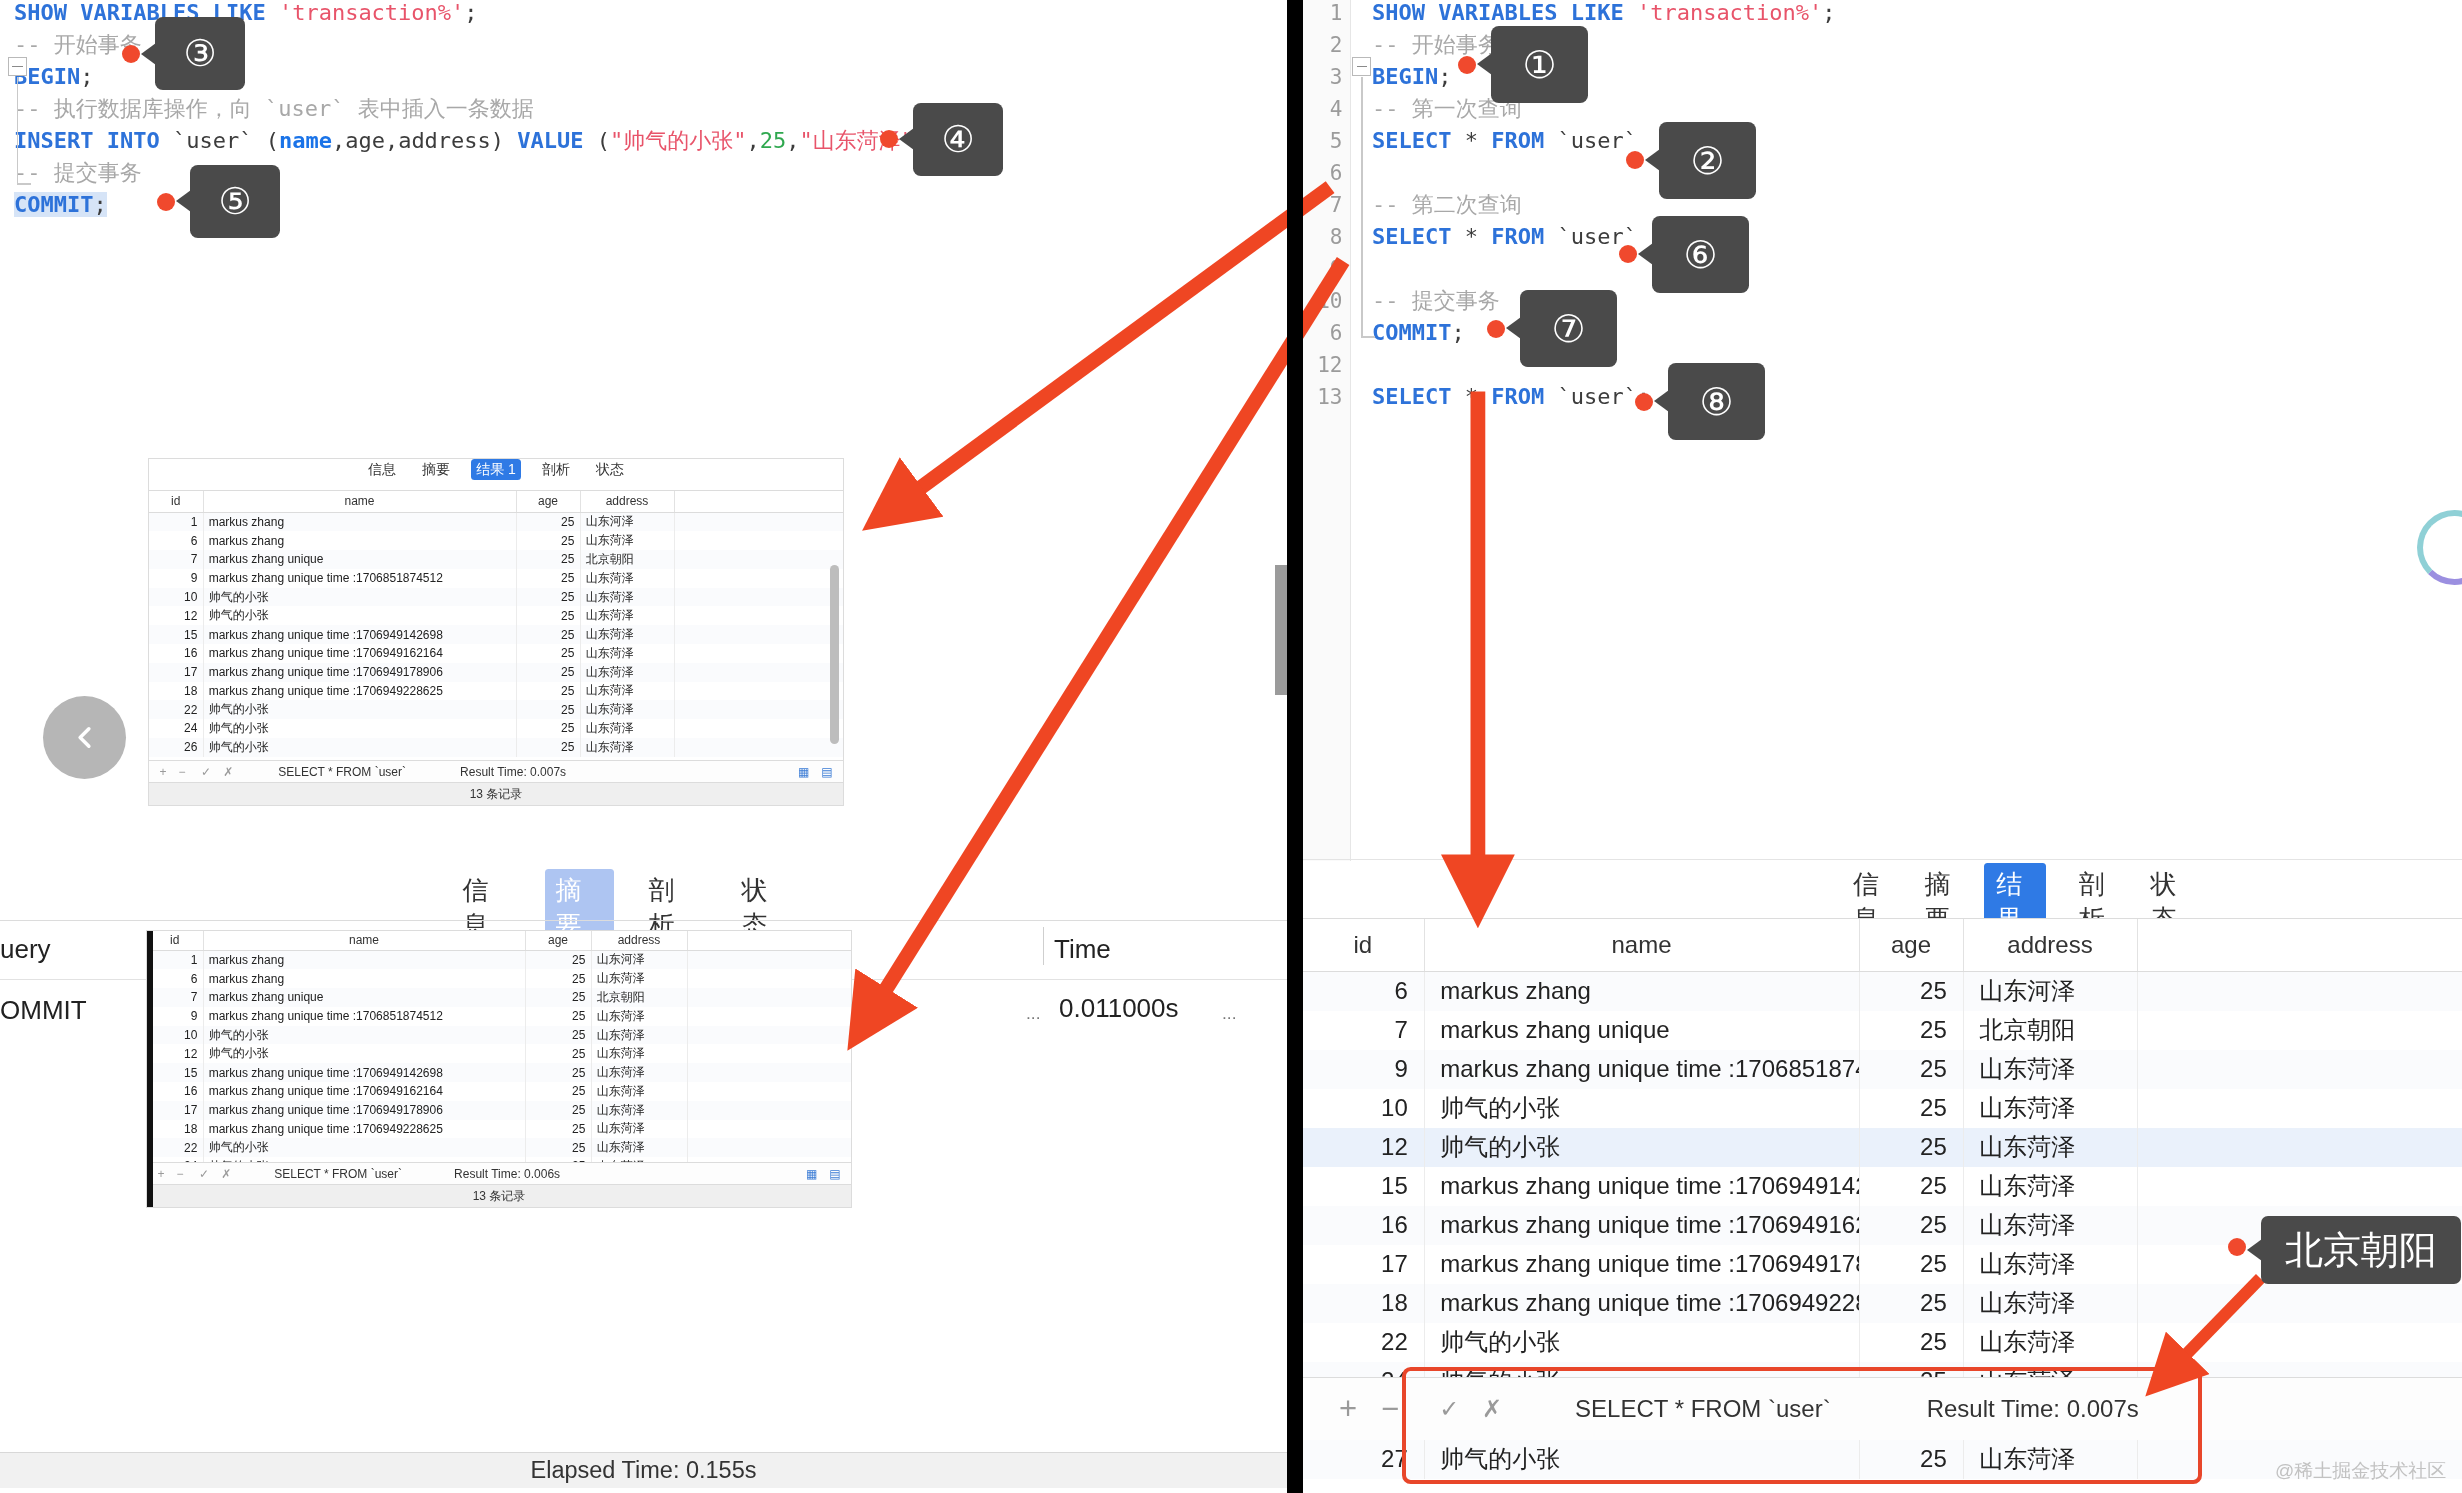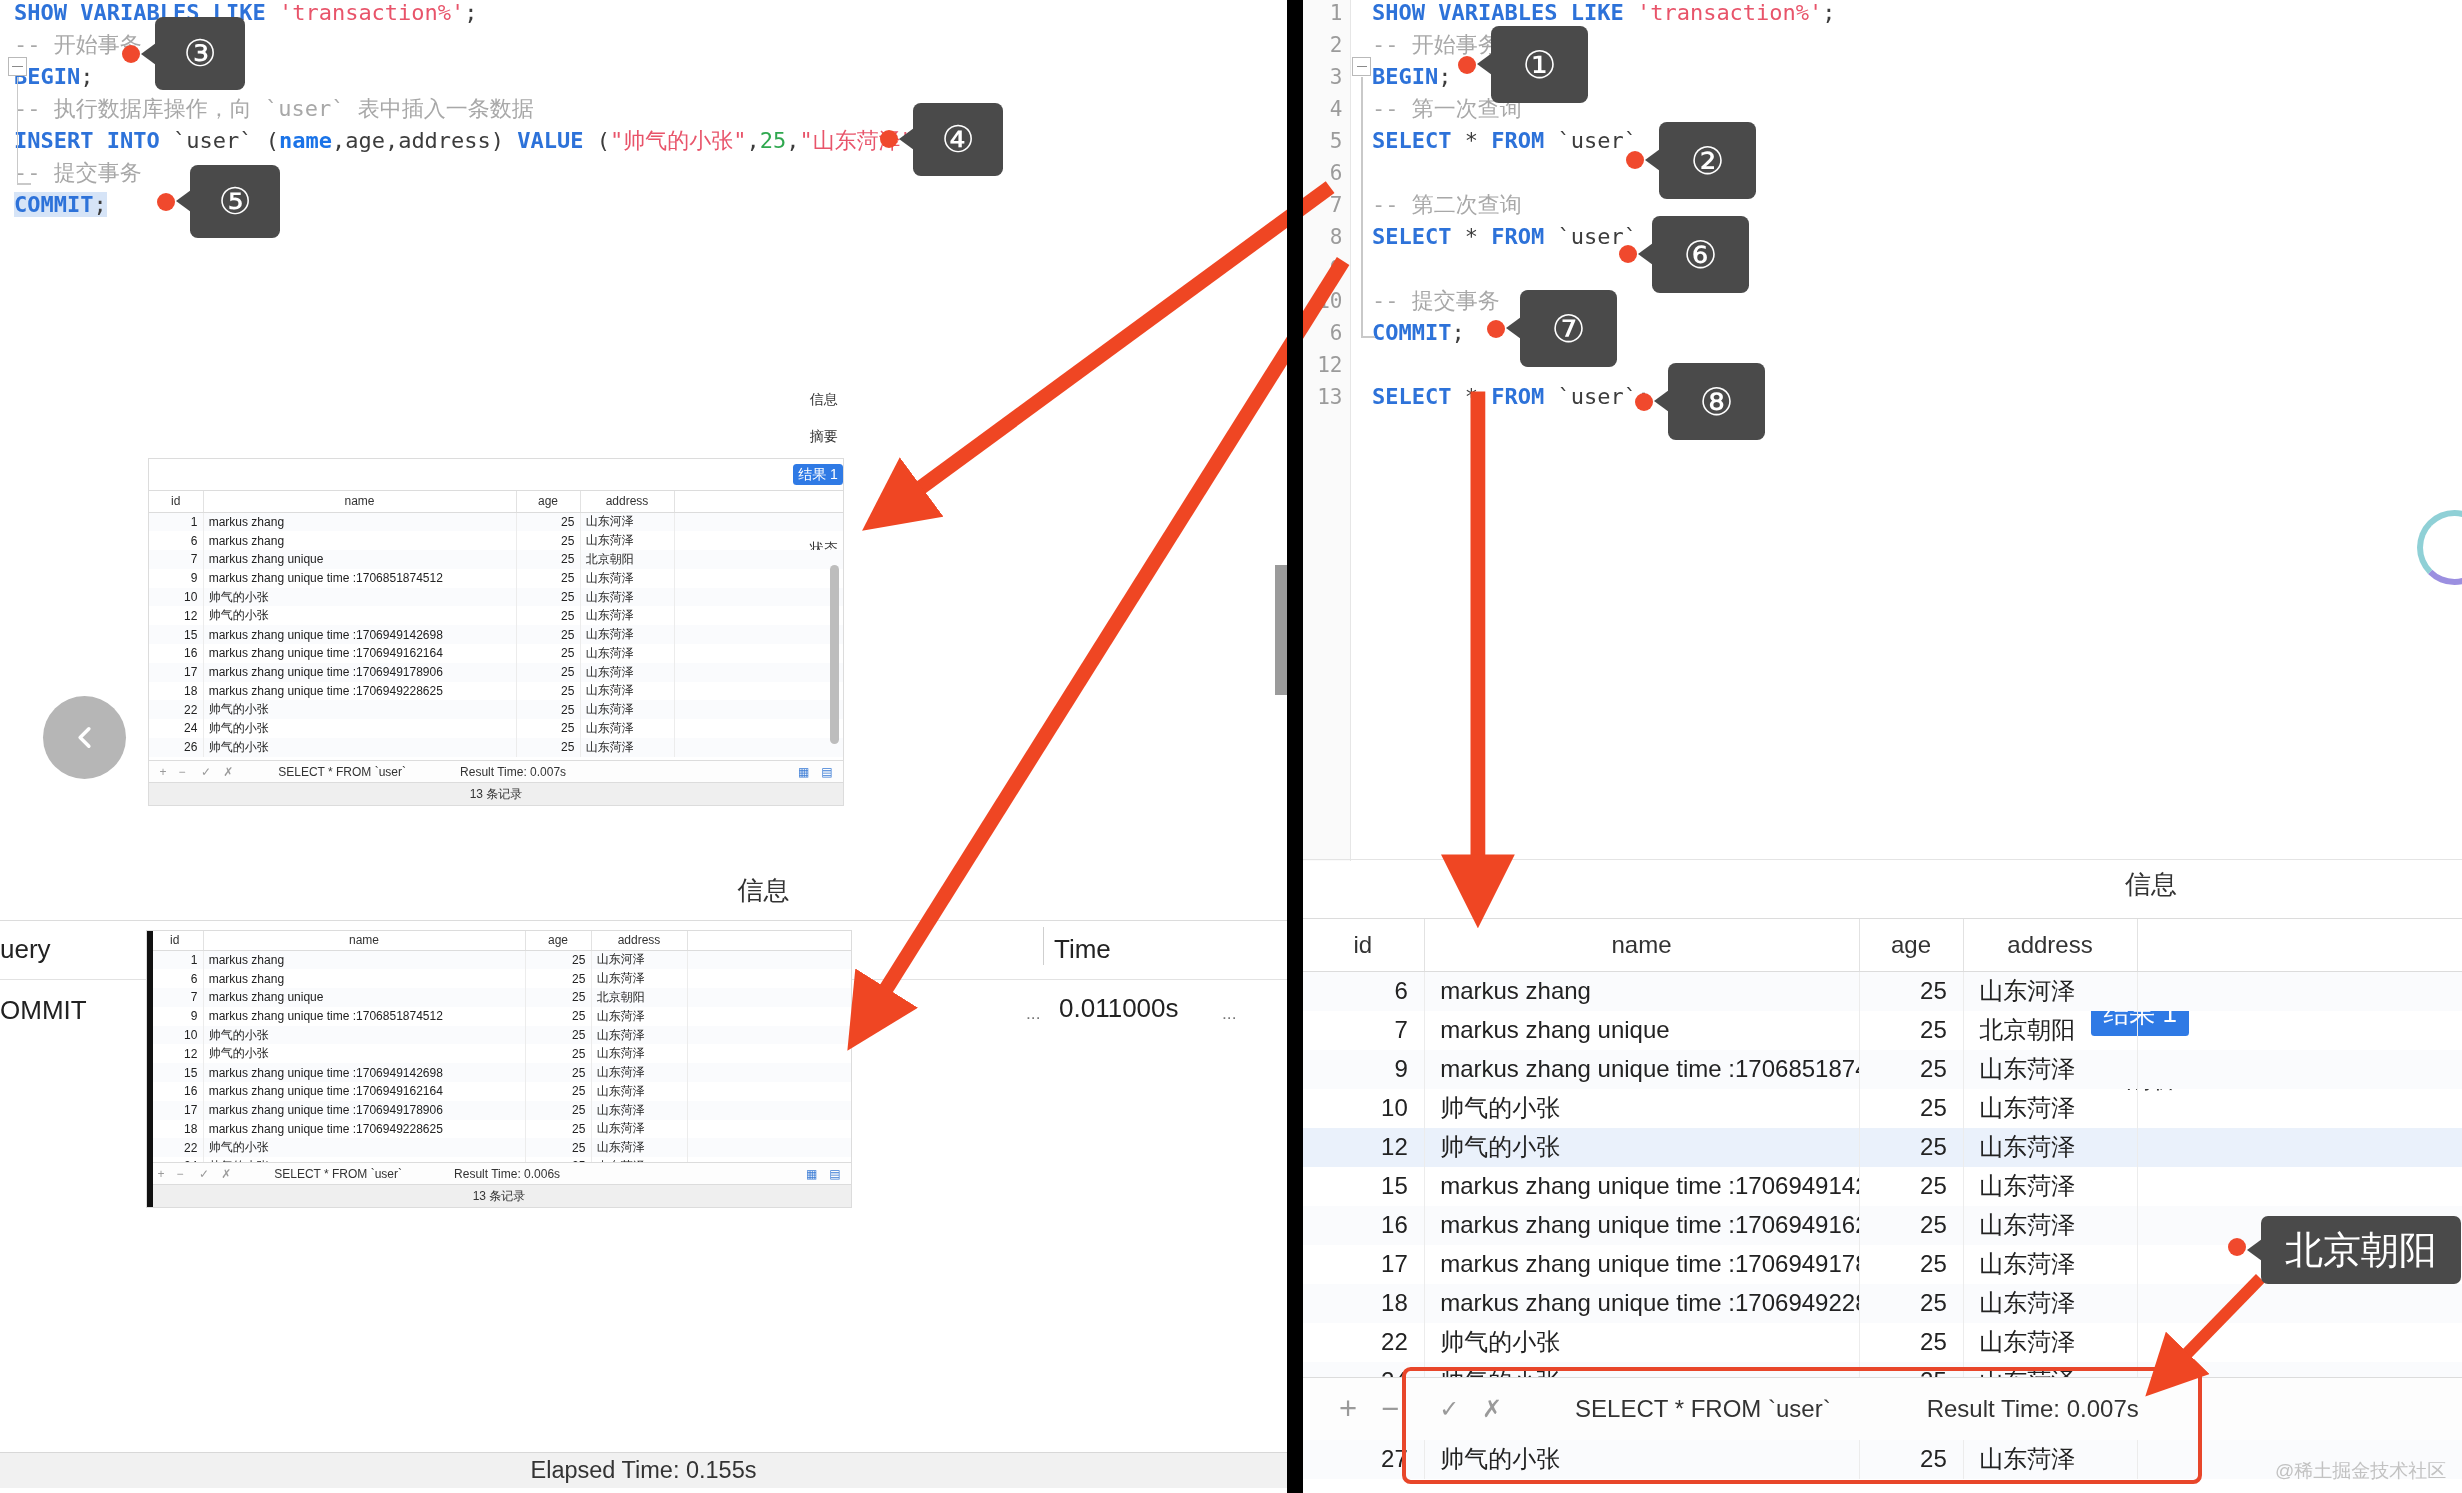--- a/index.html
+++ b/index.html
@@ -49,22 +49,22 @@
   .dot { position:absolute; width:18px; height:18px; border-radius:50%;
          background:#f0492d; }
   .cnum { font-size:35px; line-height:1; }
 
   
   .arrowsvg { position:absolute; left:0; top:0; width:2462px; height:1494px;
               pointer-events:none; z-index:25; }
 
   
   .grid { position:absolute; background:#fff; border:0.9px solid #dcdcdc; }
-  .tabs { display:flex; align-items:flex-end; justify-content:center; gap:15.7px;
-          height:100%;flex-direction:column; }
+  .tabs { display:flex; align-items:flex-start; justify-content:center; gap:15.7px;
+          height:100%; }
   .tab { color:#333; cursor:default; }
   .tab.active { background:#2f7ae5; color:#fff; border-radius:3.5px; }
   .tab.active.soft { background:#aec5f2; color:#fff; }
 
   table.dg { border-collapse:collapse; table-layout:fixed; width:100%; }
   table.dg th { font-weight:normal; color:#333; text-align:center;
                 border-right:0.9px solid #e2e2e2; border-bottom:0.9px solid #dcdcdc;
                 background:#fff; }
   table.dg td { border-right:0.9px solid #ececec; color:#222;
                 white-space:nowrap; overflow:hidden; }

